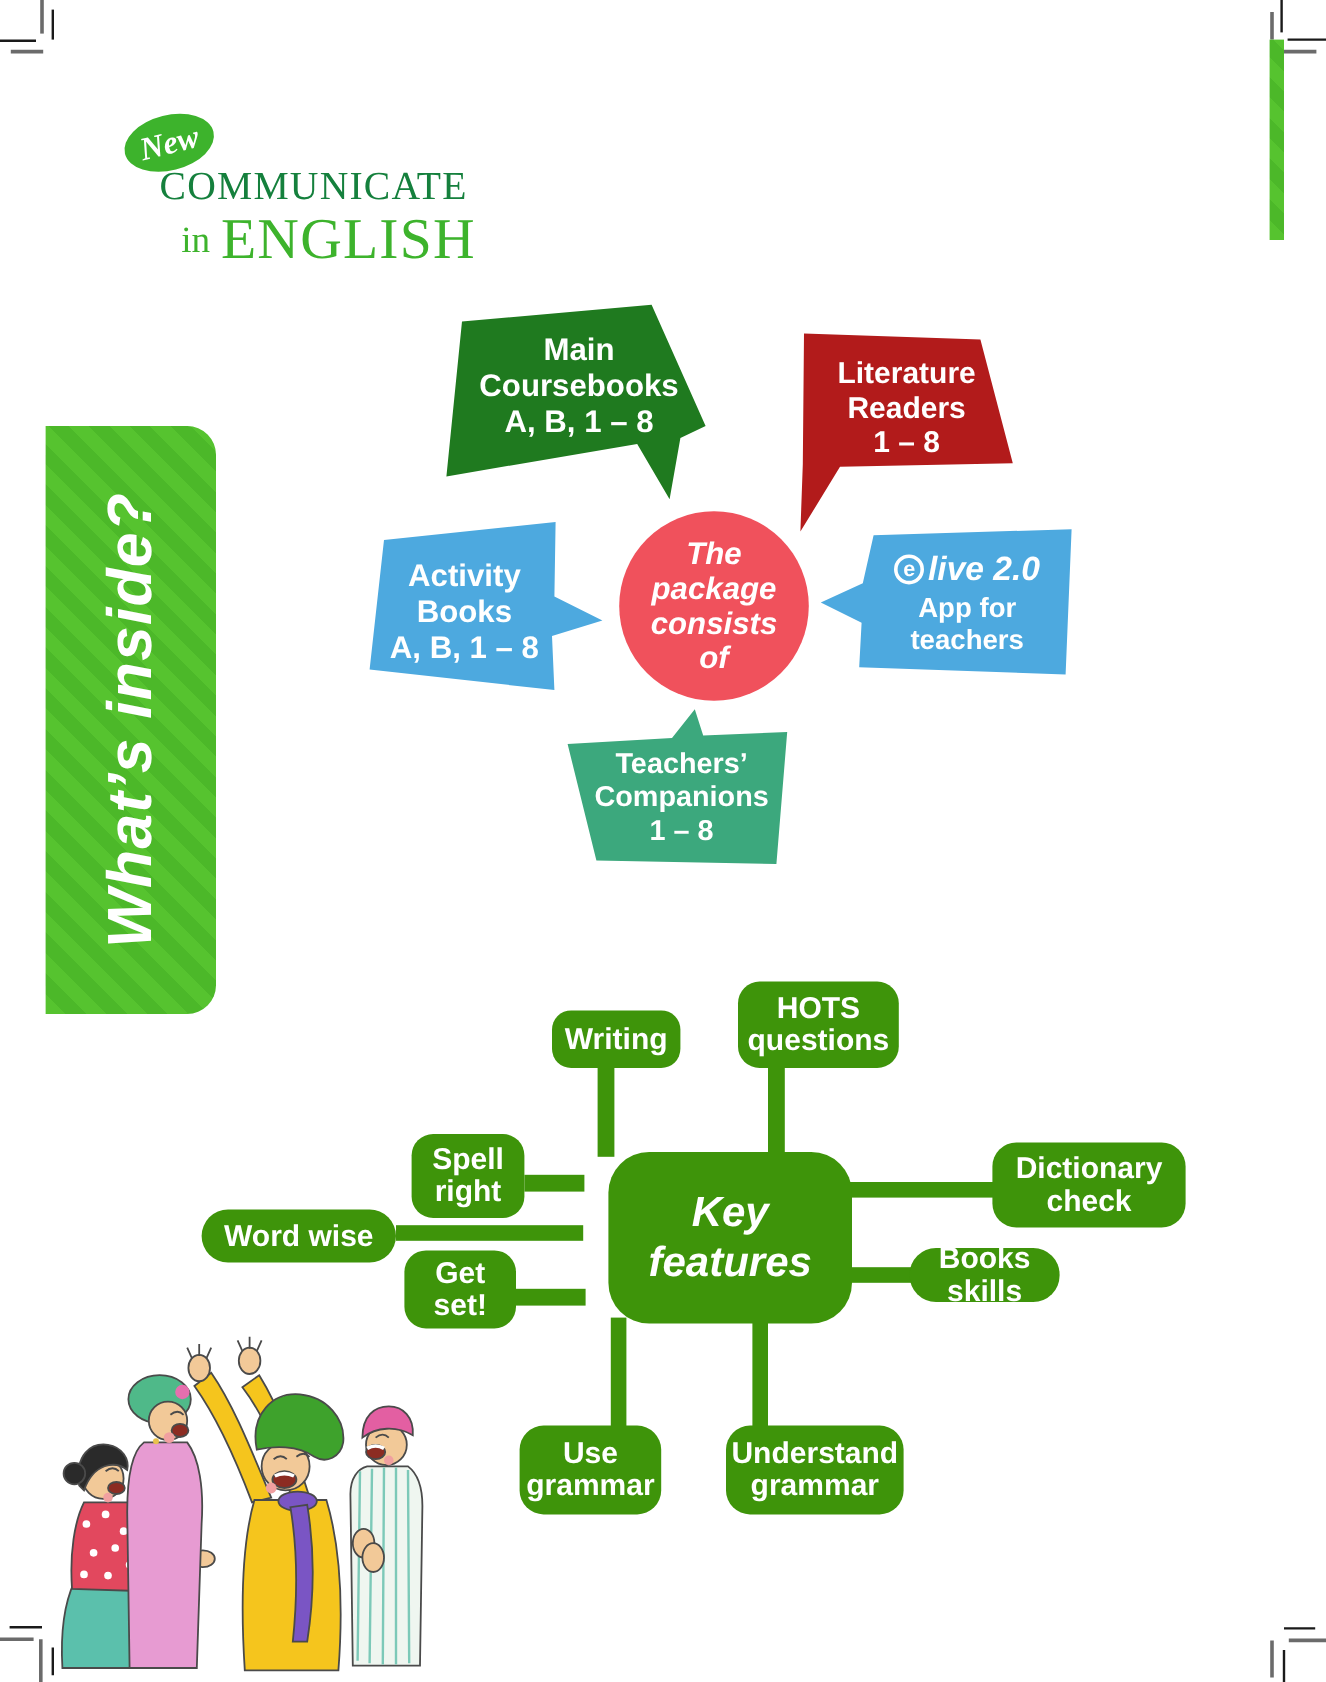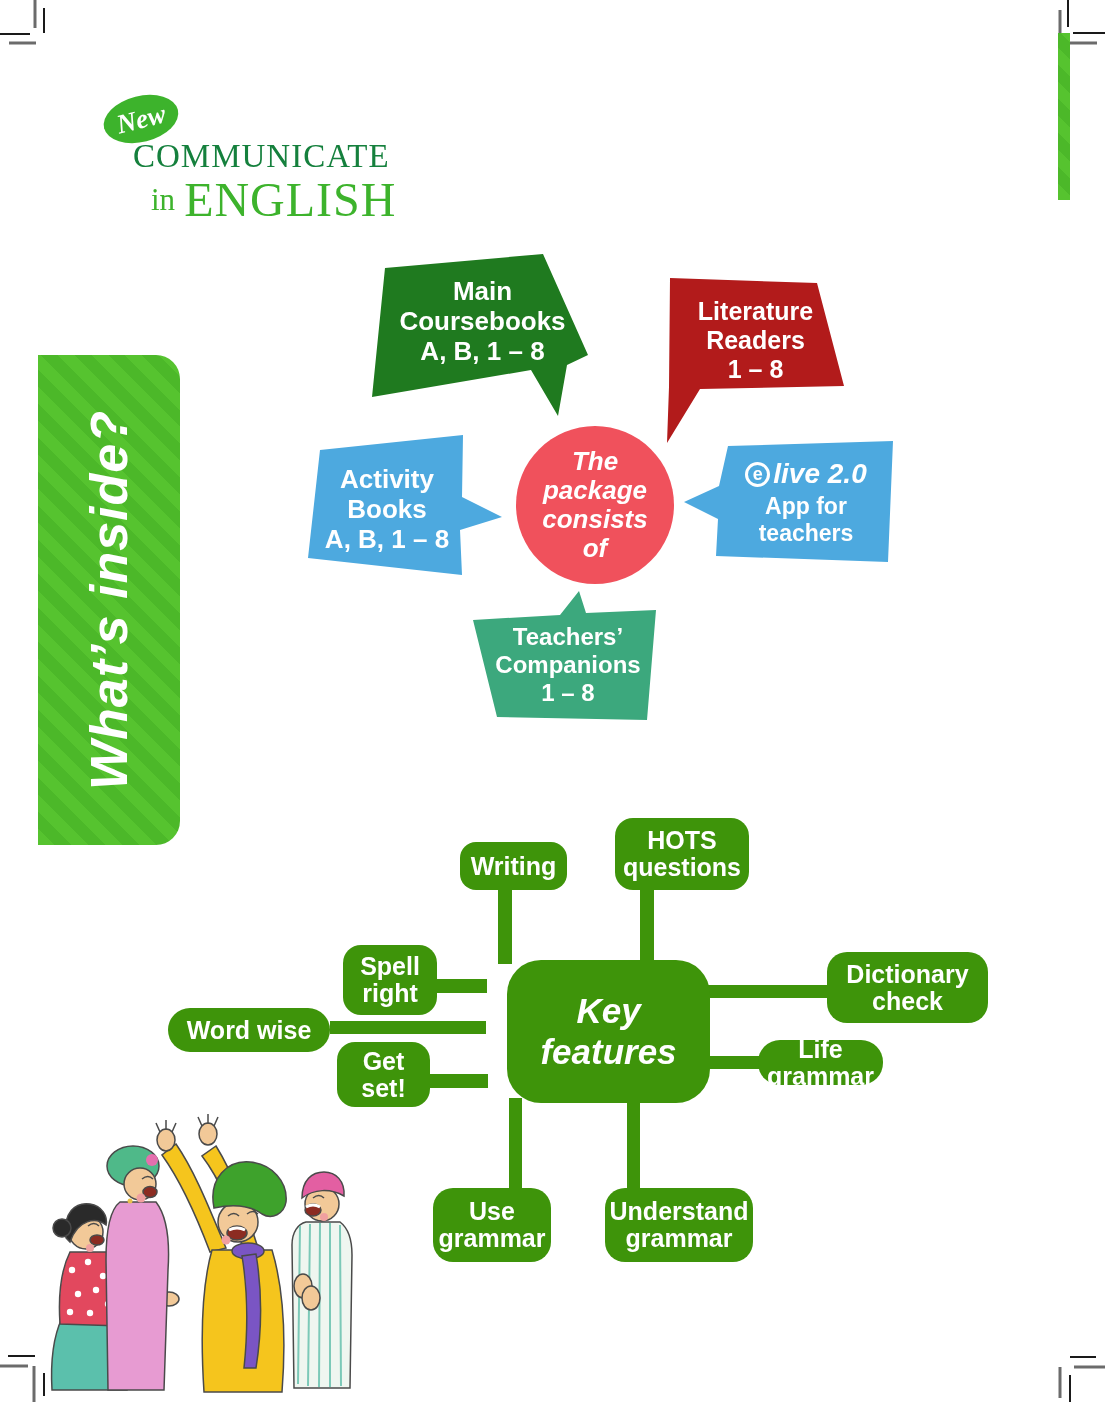--- a/index.html
+++ b/index.html
@@ -269,21 +269,21 @@
   </div>
   <div class="node kf-get">
     <div>Get</div>
     <div>set!</div>
   </div>
   <div class="node kf-dict">
     <div>Dictionary</div>
     <div>check</div>
   </div>
   <div class="node kf-life">
-    <div>Life grammar</div>
+    <div>Books skills</div>
   </div>
   <div class="node kf-use">
     <div>Use</div>
     <div>grammar</div>
   </div>
   <div class="node kf-und">
     <div>Understand</div>
     <div>grammar</div>
   </div>
 

